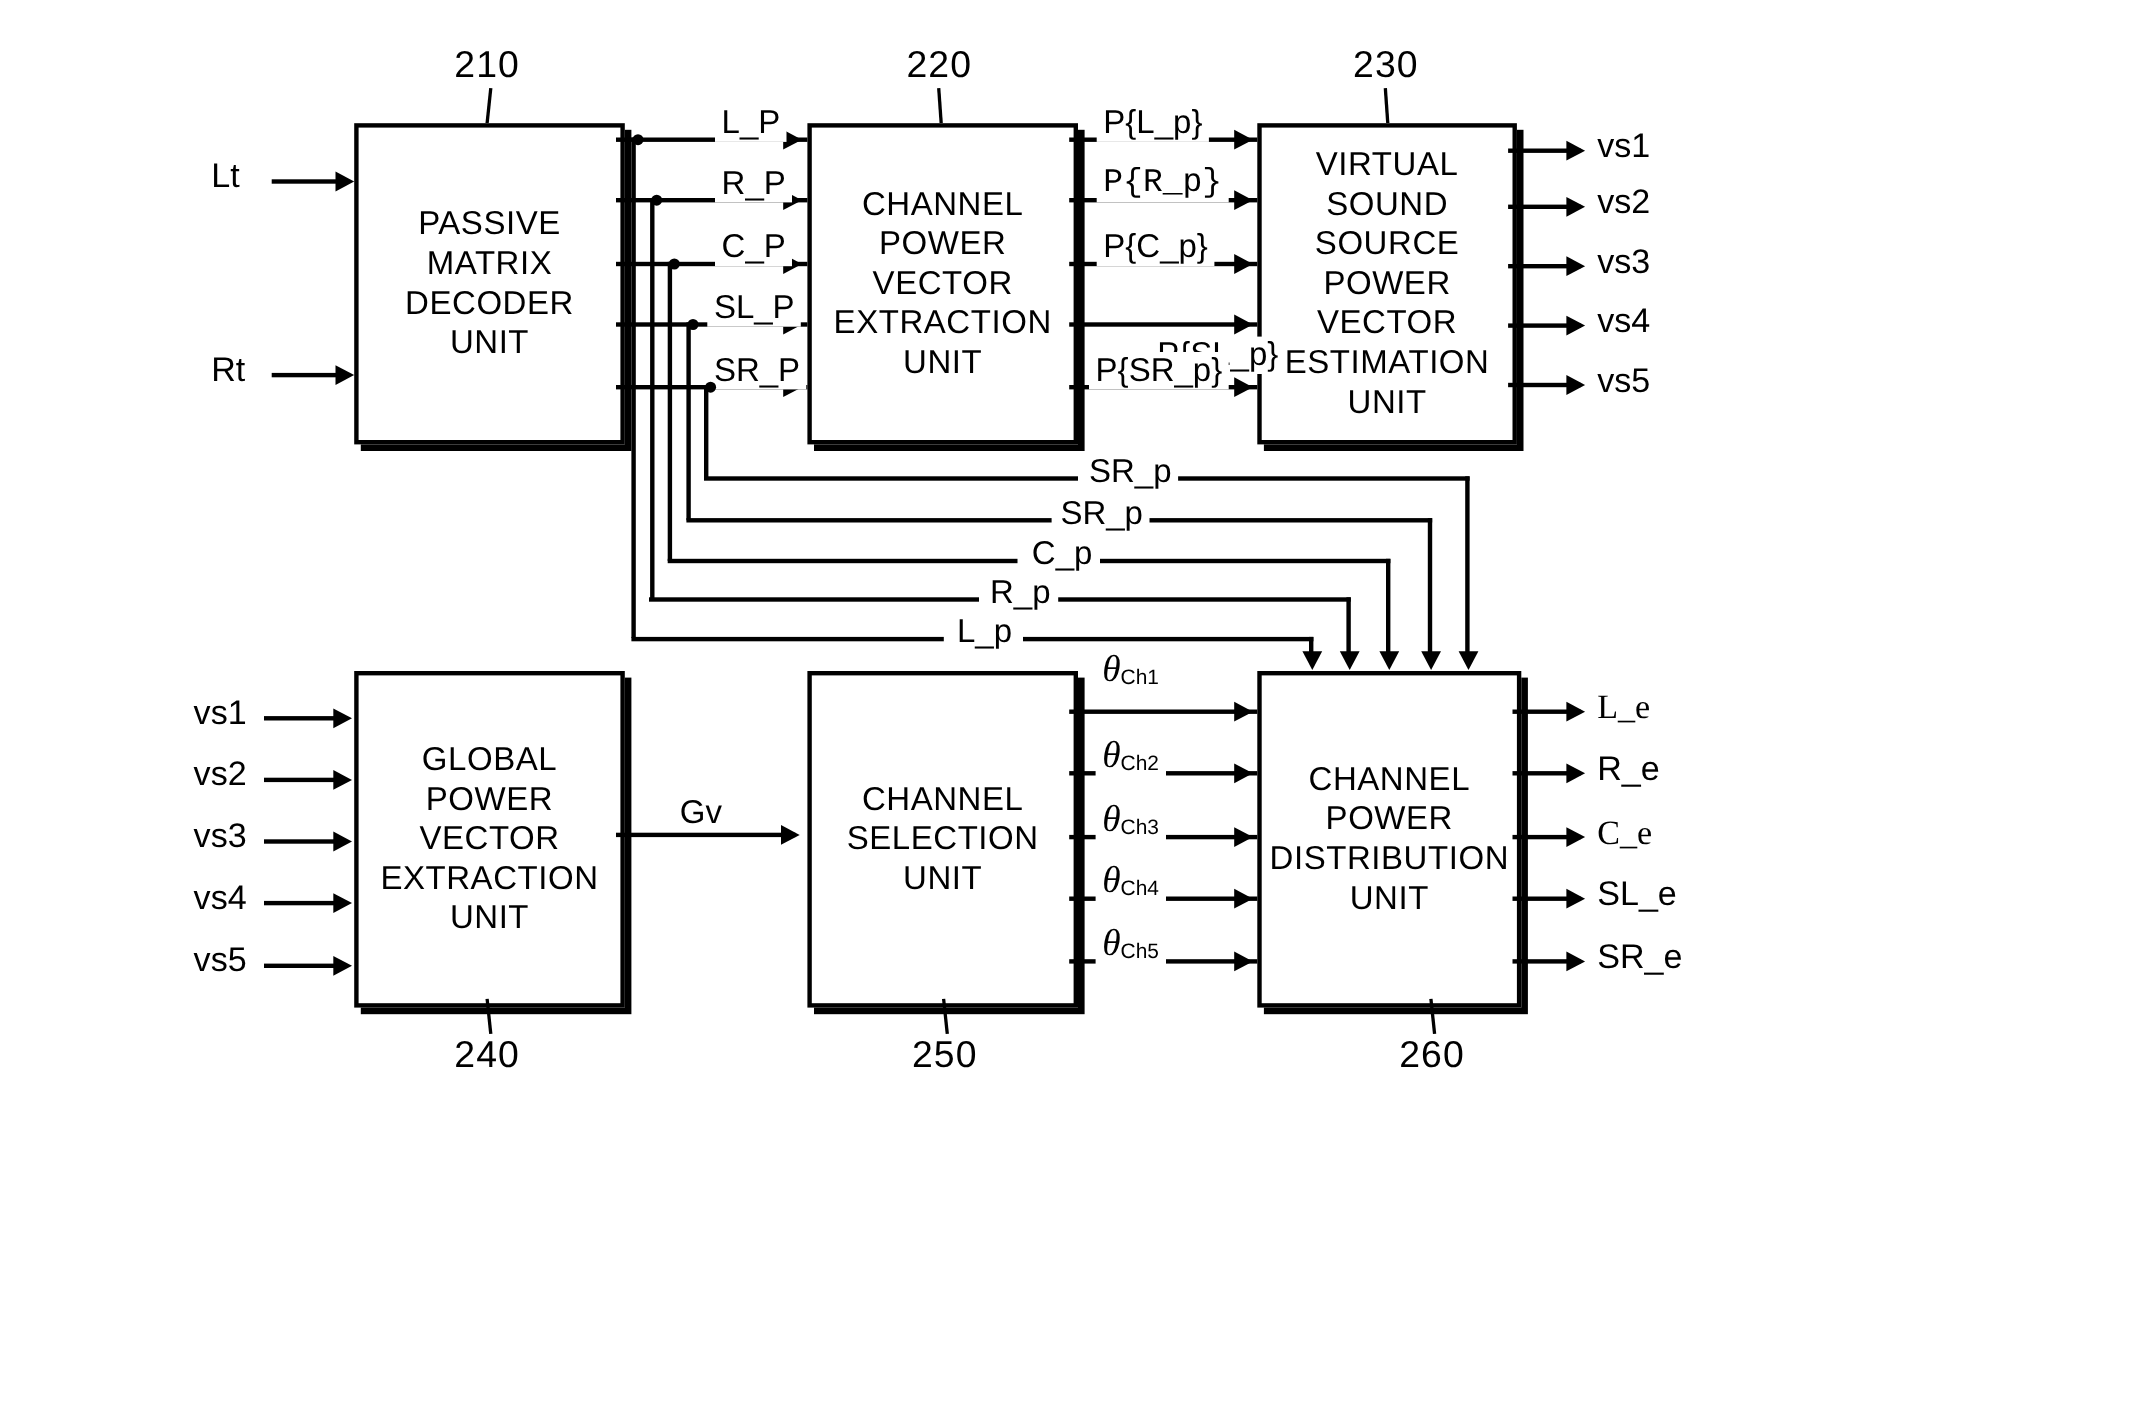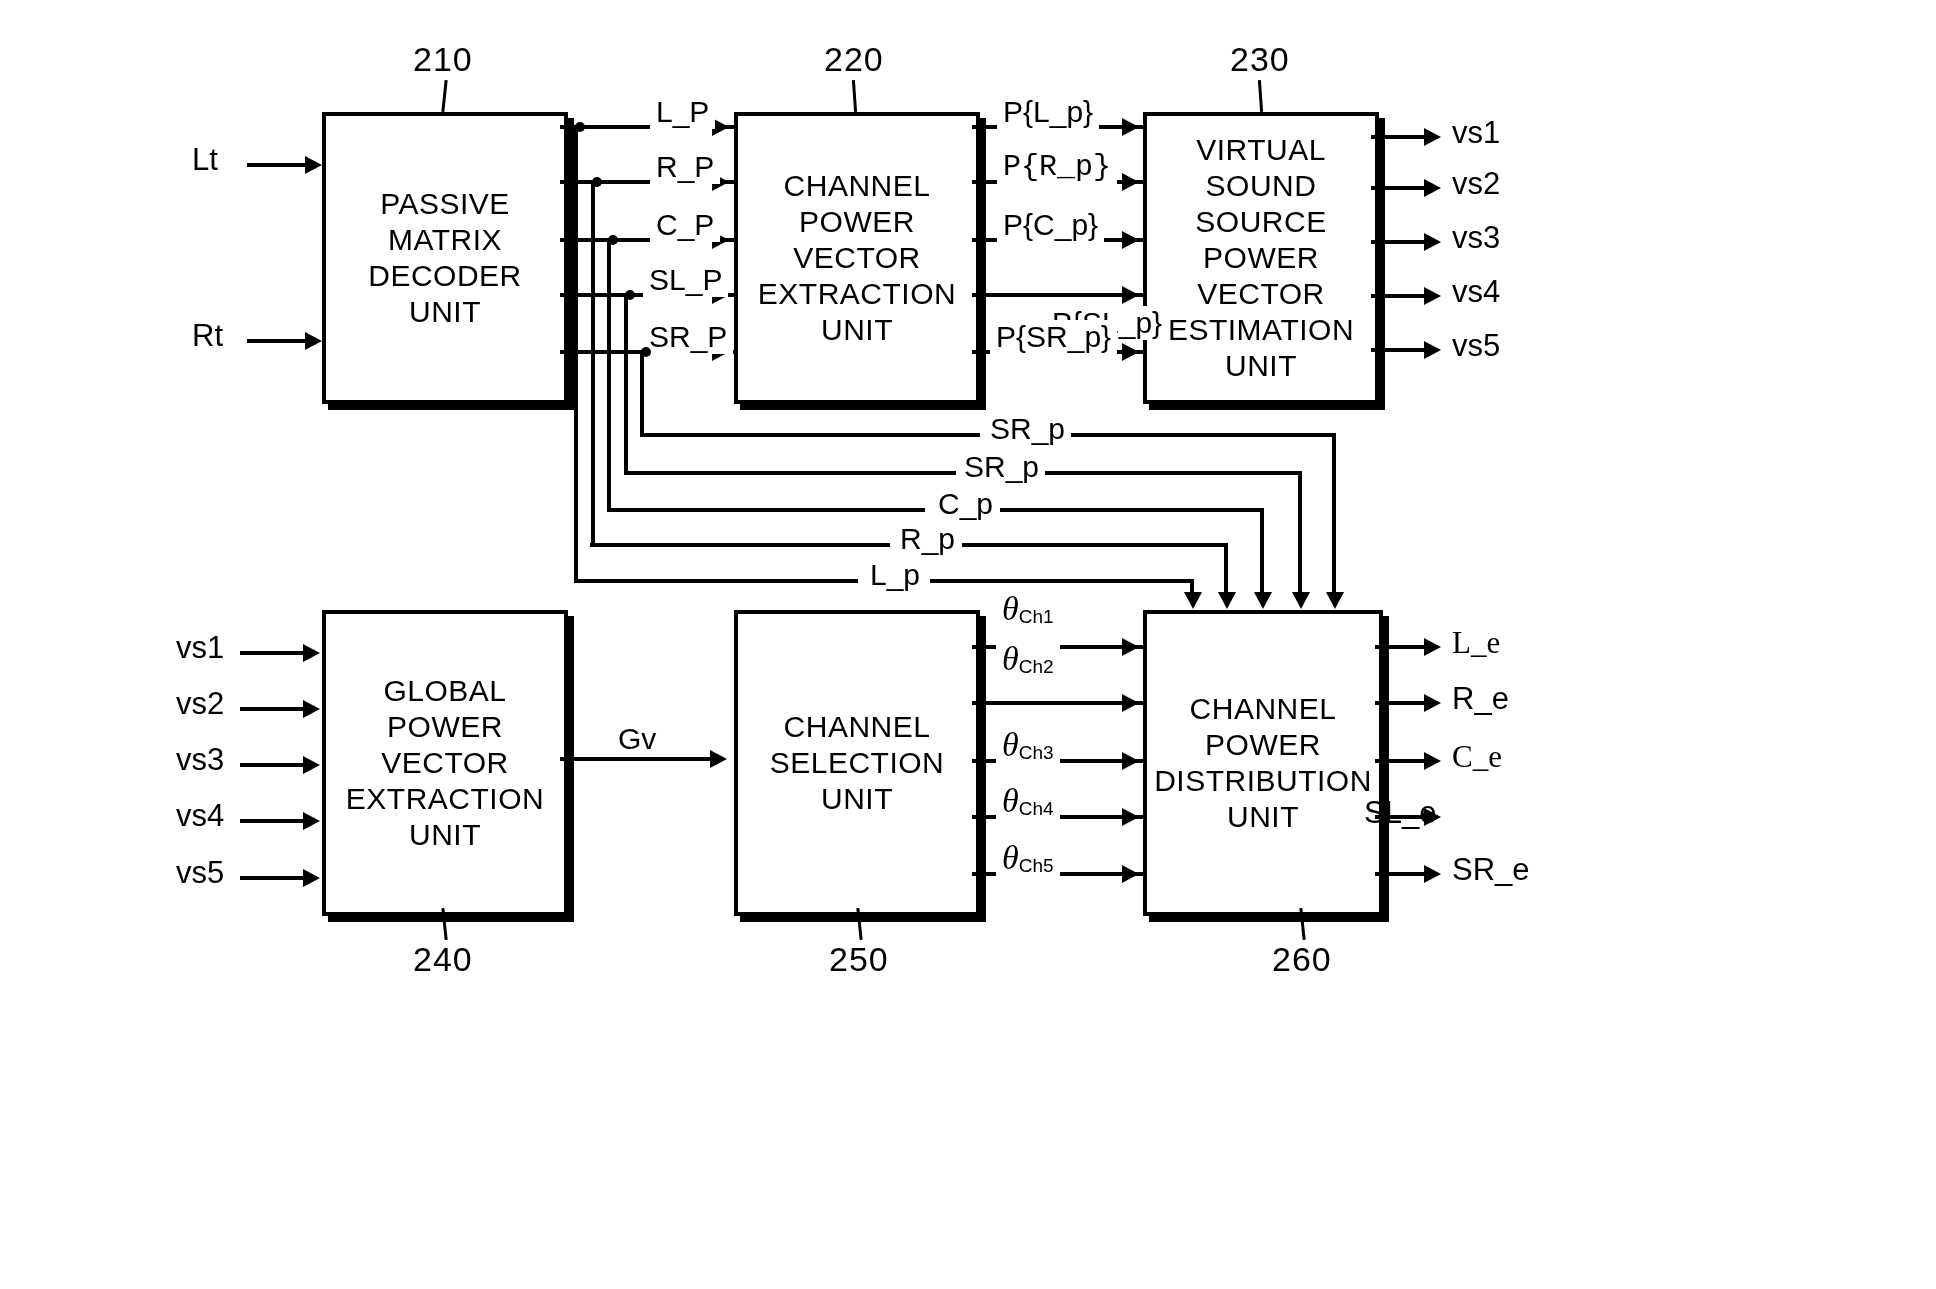--- a/index.html
+++ b/index.html
@@ -244,21 +244,21 @@
   </div>
   <div class="leader" style="left:1301px;top:908px;height:32px;transform:rotate(-6deg);"></div>
   <div class="refnum" style="left:1272px;top:940px;">260</div>
 
   <div class="hline" style="left:972px;top:645px;width:171px;"></div>
   <div class="arw" style="left:1122px;top:638px;"></div>
   <div class="lbl" style="left:996px;top:590px;"><span class="theta">θ</span><span class="sub">Ch1</span></div>
 
   <div class="hline" style="left:972px;top:701px;width:171px;"></div>
   <div class="arw" style="left:1122px;top:694px;"></div>
-  <div class="lbl" style="left:996px;top:640px;"><span class="theta">θ</span><span class="sub">Ch2</span></div>
+  <div class="lbl" style="left:996px;top:668px;"><span class="theta">θ</span><span class="sub">Ch2</span></div>
 
   <div class="hline" style="left:972px;top:759px;width:171px;"></div>
   <div class="arw" style="left:1122px;top:752px;"></div>
   <div class="lbl" style="left:996px;top:726px;"><span class="theta">θ</span><span class="sub">Ch3</span></div>
 
   <div class="hline" style="left:972px;top:815px;width:171px;"></div>
   <div class="arw" style="left:1122px;top:808px;"></div>
   <div class="lbl" style="left:996px;top:782px;"><span class="theta">θ</span><span class="sub">Ch4</span></div>
 
   <div class="hline" style="left:972px;top:872px;width:171px;"></div>
@@ -272,19 +272,19 @@
   <div class="hline" style="left:1375px;top:701px;width:62px;"></div>
   <div class="arw" style="left:1424px;top:694px;"></div>
   <div class="ioL" style="left:1452px;top:681px;">R_e</div>
 
   <div class="hline" style="left:1375px;top:759px;width:62px;"></div>
   <div class="arw" style="left:1424px;top:752px;"></div>
   <div class="ioL" style="left:1452px;top:739px;font-family:Liberation Serif, serif;">C_e</div>
 
   <div class="hline" style="left:1375px;top:815px;width:62px;"></div>
   <div class="arw" style="left:1424px;top:808px;"></div>
-  <div class="ioL" style="left:1364px;top:795px;">SL_e</div>
+  <div class="ioL" style="left:1452px;top:795px;">SL_e</div>
 
   <div class="hline" style="left:1375px;top:872px;width:62px;"></div>
   <div class="arw" style="left:1424px;top:865px;"></div>
   <div class="ioL" style="left:1452px;top:852px;">SR_e</div>
 
 </div>
 
 </body></html>

